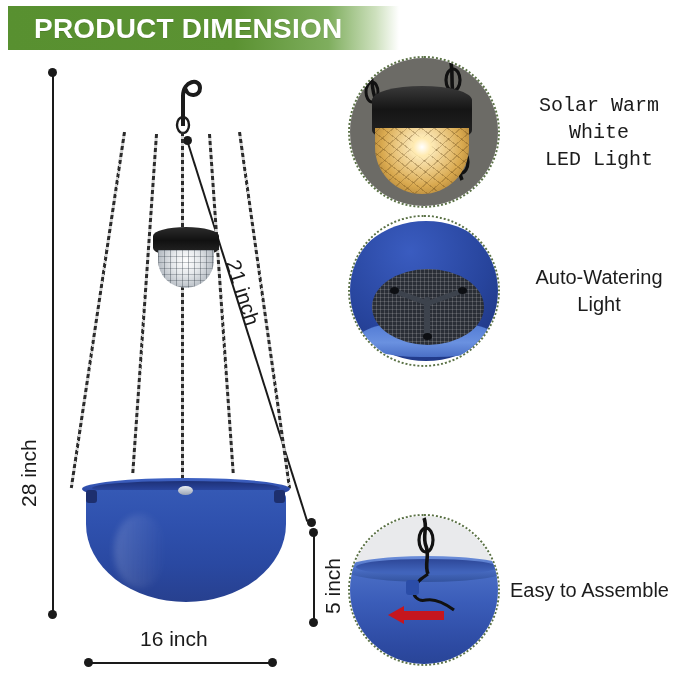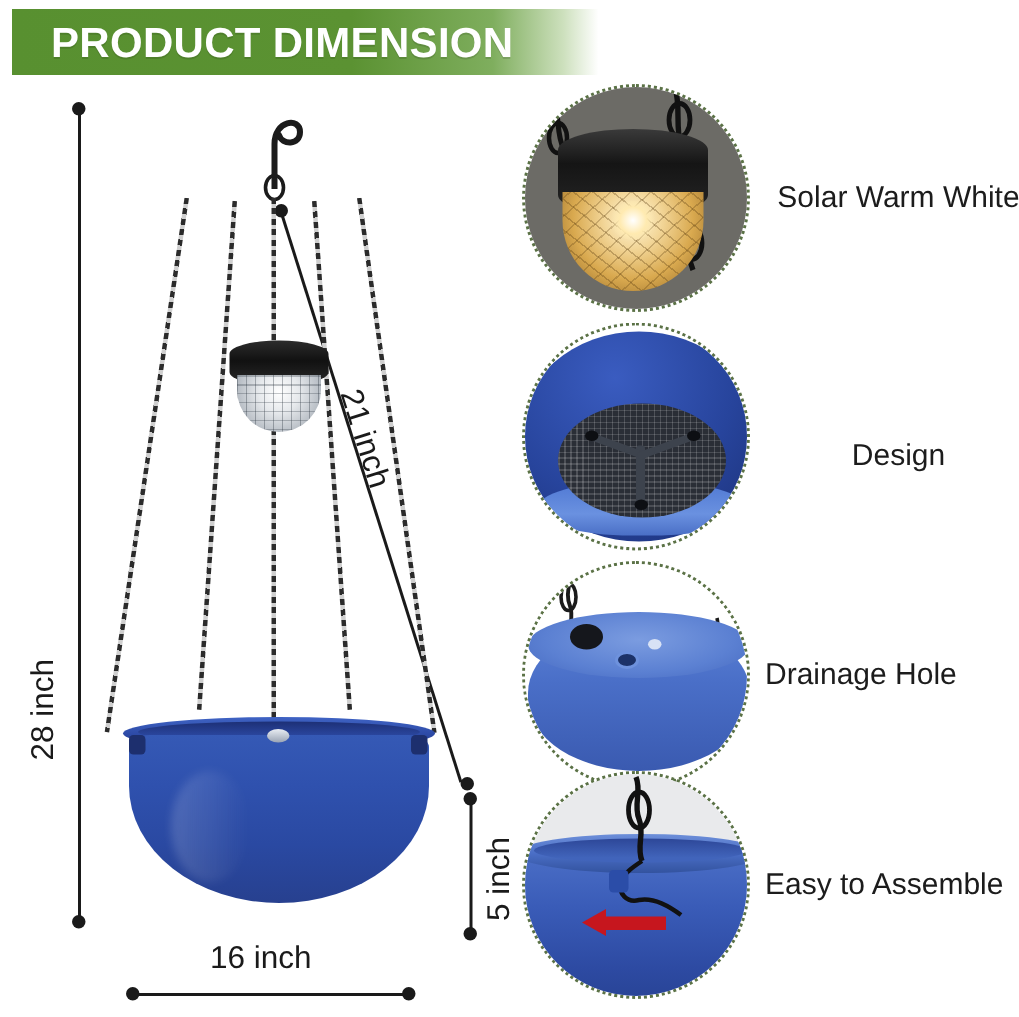--- a/index.html
+++ b/index.html
@@ -337,40 +337,41 @@
         </div>
         <div class="pot-clip" style="left:4px; top:12px;"></div>
         <div class="pot-clip" style="left:192px; top:12px;"></div>
         <div class="pot-center-ring"></div>
       </div>
     </div>
   </div>
 
   <div class="right-panel">
 
-    <div class="feature" style="top:4px;">
+    <div class="feature" style="top:4px;font-family:Liberation Mono, monospace;">
       <div class="feature-circle">
         <div class="f1-bg"></div>
         <svg style="position:absolute;left:0;top:0;" width="152" height="152" viewBox="0 0 152 152">
           <path d="M18 6 C24 18 20 30 26 42 C31 52 26 62 30 72" stroke="#111" stroke-width="3.4" fill="none"></path>
           <ellipse cx="22" cy="34" rx="6" ry="10" stroke="#111" stroke-width="3" fill="none"></ellipse>
           <path d="M100 0 C104 14 100 26 104 40 C108 54 104 66 108 80 C112 94 106 108 112 122" stroke="#111" stroke-width="3.6" fill="none"></path>
           <ellipse cx="103" cy="22" rx="7" ry="11" stroke="#111" stroke-width="3.2" fill="none"></ellipse>
           <ellipse cx="107" cy="62" rx="7" ry="11" stroke="#111" stroke-width="3.2" fill="none"></ellipse>
           <ellipse cx="111" cy="104" rx="7" ry="11" stroke="#111" stroke-width="3.2" fill="none"></ellipse>
         </svg>
         <div class="f1-cap"></div>
         <div class="f1-globe">
           <div class="f1-crackle"></div>
           <div class="f1-glow"></div>
         </div>
       </div>
       <div class="feature-label">
         <span>
           <span>Solar Warm White</span><br>
+          <span>LED Light</span>
         </span>
       </div>
     </div>
 
     <div class="feature" style="top:163px;">
       <div class="feature-circle">
         <div class="f2-bg"></div>
         <div class="f2-pot"></div>
         <div class="f2-lip"></div>
         <div class="f2-mesh">
@@ -378,44 +379,26 @@
           <div class="f2-rib" style="left:52px; top:28px; width:6px; height:42px;"></div>
           <div class="f2-rib" style="left:20px; top:26px; width:40px; height:5px; transform:rotate(20deg);"></div>
           <div class="f2-rib" style="left:52px; top:26px; width:40px; height:5px; transform:rotate(-20deg);"></div>
           <div class="f2-hole" style="left:18px; top:18px;"></div>
           <div class="f2-hole" style="left:86px; top:18px;"></div>
           <div class="f2-hole" style="left:51px; top:64px;"></div>
         </div>
       </div>
       <div class="feature-label">
         <span>
-          <br>
-          <span>Design</span>
+          <span>Auto-Watering</span><br>
+          <span>Light</span>
         </span>
       </div>
     </div>
 
-    <div class="feature" style="top:322px;">
-      <div class="feature-circle">
-        <div class="f3-bg"></div>
-        <svg style="position:absolute;left:0;top:0;" width="152" height="152" viewBox="0 0 152 152">
-          <path d="M30 2 C32 12 26 18 30 28 C33 36 28 42 31 50" stroke="#1b1b1b" stroke-width="2.6" fill="none"></path>
-          <ellipse cx="29" cy="22" rx="5" ry="9" stroke="#1b1b1b" stroke-width="2.4" fill="none"></ellipse>
-          <path d="M128 36 C130 44 126 50 129 58" stroke="#1b1b1b" stroke-width="2.4" fill="none"></path>
-        </svg>
-        <div class="f3-pot"></div>
-        <div class="f3-top"></div>
-        <div class="f3-knob"></div>
-        <div class="f3-hole"></div>
-        <div class="f3-pin"></div>
-      </div>
-      <div class="feature-label left-align">
-        <span>Drainage Hole</span>
-      </div>
-    </div>
 
     <div class="feature" style="top:462px;">
       <div class="feature-circle">
         <div class="f4-bg"></div>
         <div class="f4-pot"></div>
         <div class="f4-rim"></div>
         <div class="f4-rim-inner"></div>
         <svg style="position:absolute;left:0;top:0;" width="152" height="152" viewBox="0 0 152 152">
           <path d="M74 2 C78 12 72 20 76 30 C80 40 74 48 78 58" stroke="#111" stroke-width="3.6" fill="none"></path>
           <ellipse cx="76" cy="24" rx="7" ry="12" stroke="#111" stroke-width="3.2" fill="none"></ellipse>

